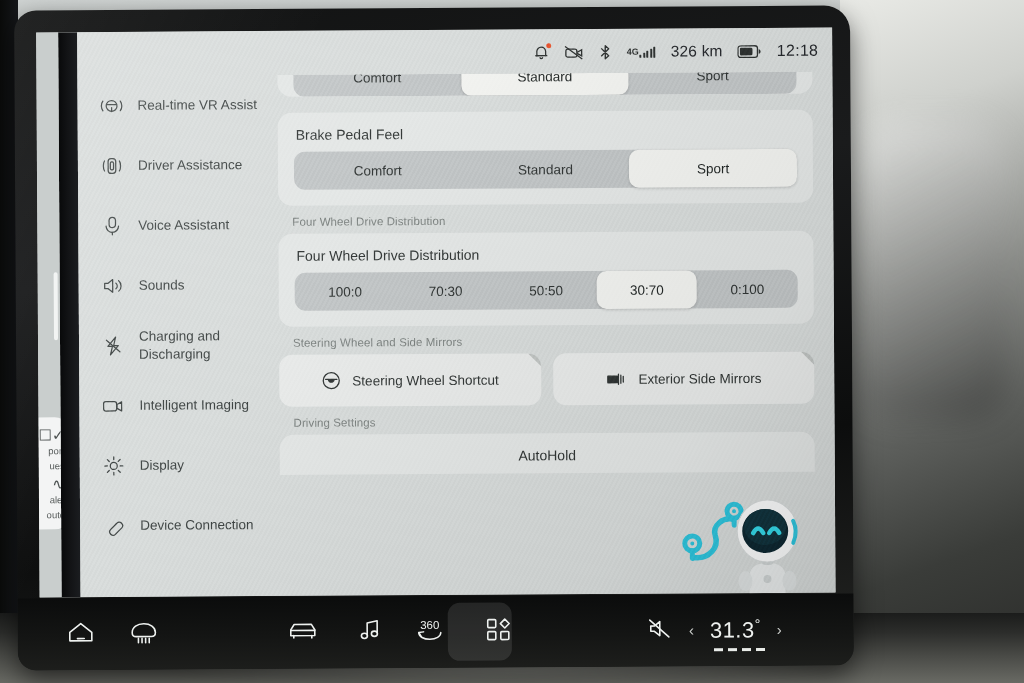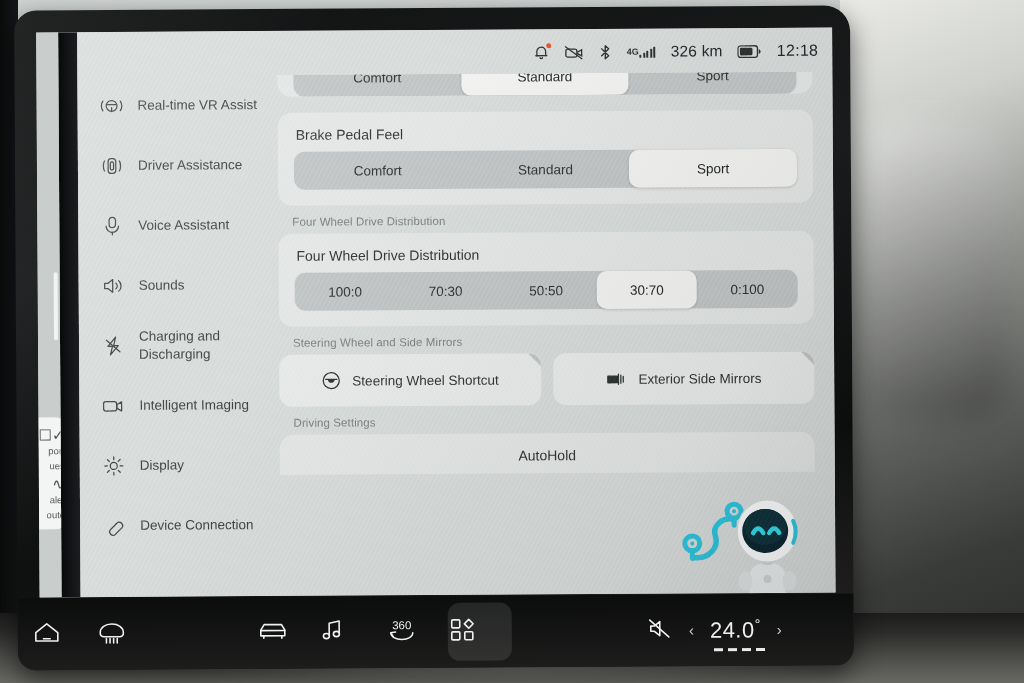--- a/index.html
+++ b/index.html
@@ -220,21 +220,21 @@
   .mascot { position: absolute; right: 26px; bottom: -8px; width: 130px; height: 120px; z-index: 20; }
 
   
   .dock {
     position: absolute; left: 0; bottom: 0; width: 836px; height: 72px;
     background: linear-gradient(180deg, #0b0c0c 0%, #141514 55%, #1d1e1c 100%);
     display: flex; align-items: center;
   }
   .dock-left { display: flex; align-items: center; gap: 0; padding-left: 14px; }
   .dock-btn {
-    width: 64px; height: 58px; display: flex; align-items: center; justify-content: flex-start;
+    width: 64px; height: 58px; display: flex; align-items: center; justify-content: flex-end;
     color: #eef1ef;
   }
   .dock-btn.active { background: rgba(255,255,255,.10); border-radius: 12px; }
   .dock-right { margin-left: auto; display: flex; align-items: center; gap: 16px; padding-right: 72px; }
   .temp-group { display: flex; align-items: center; gap: 16px; color: #eef1ef; }
   .chev { font-size: 15px; color: #c9ccc9; }
   .temp-val { font-size: 22px; letter-spacing: .5px; position: relative; }
   .temp-val .deg { font-size: 14px; vertical-align: super; }
   .temp-dash {
     position: absolute; left: 4px; bottom: -7px; width: 54px; height: 3px;
@@ -572,21 +572,21 @@
       <div class="dock-right">
         <span>
           <svg width="26" height="24" viewBox="0 0 26 24" fill="none" stroke="#eef1ef" stroke-width="1.6" stroke-linejoin="round">
             <path d="M4 9.4h3.6L13 5v14l-5.4-4.4H4z"></path>
             <path d="M3 3.4l19 17" stroke-linecap="round"></path>
           </svg>
         </span>
         <div class="temp-group">
           <span class="chev">‹</span>
           <span class="temp-val">
-            <span>24.0</span><span class="deg">°</span>
+            <span>31.3</span><span class="deg">°</span>
             <span class="temp-dash"></span>
           </span>
           <span class="chev">›</span>
         </div>
       </div>
     </div>
 
   </div>
 </div>
 

